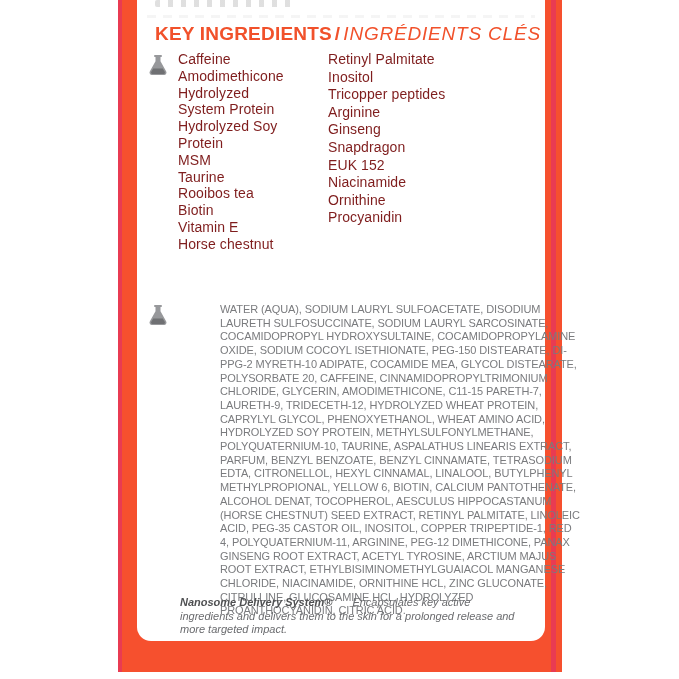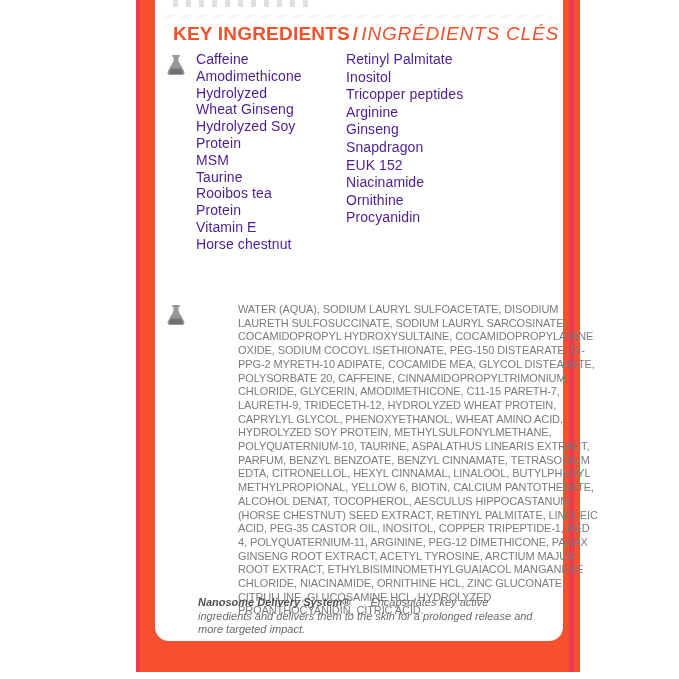--- a/index.html
+++ b/index.html
@@ -1,21 +1,21 @@
 <!DOCTYPE html>
 <html><head>
 <meta charset="utf-8">
 <style>
   * { margin:0; padding:0; box-sizing:border-box; }
   html,body { width:679px; height:679px; background:#ffffff; font-family:"Liberation Sans", sans-serif; }
 
   .page { position:relative; width:679px; height:679px; background:#ffffff; overflow:hidden; }
 
   
-  .label { position:absolute; left:136px; top:0; width:444px; height:672px; background:#F6502E; }
+  .label { position:absolute; left:118px; top:0; width:444px; height:672px; background:#F6502E; }
   .crimson-left  { position:absolute; left:0;    top:0; width:4px; height:100%; background:#E93B52; }
   .crimson-right { position:absolute; left:433px; top:0; width:5px; height:100%; background:#E93B52; }
 
   
   .panel { position:absolute; left:19px; top:0; width:408px; height:641px; background:#ffffff;
            border-radius:0 0 14px 14px; }
 
   
   .cutoff { position:absolute; left:18px; top:0; width:138px; height:7px; opacity:.45;
             background:repeating-linear-gradient(90deg,#b9b9b9 0 5px, transparent 5px 13px);
@@ -29,21 +29,21 @@
   .h2 { top:268px; }
   .h-bold { font-weight:700; }
   .h-sep  { font-weight:700; padding:0 3px; }
   .h-ital { font-style:italic; font-weight:400; letter-spacing:.8px; }
 
   .flask { position:absolute; width:24px; height:24px; }
   .flask-1 { left:9px;  top:53px; }
   .flask-2 { left:9px;  top:303px; }
   .flask svg { width:100%; height:100%; display:block; }
 
-  ul.keycol { position:absolute; top:51px; list-style:none; color:#4c1d95; font-size:14px; }
+  ul.keycol { position:absolute; top:51px; list-style:none; color:#7f1d1d; font-size:14px; }
   ul.keycol li { letter-spacing:.1px; }
   .col1 { left:41px;  width:114px; }
   .col1 li { line-height:16.8px; }
   .col2 { left:191px; width:210px; }
   .col2 li { line-height:17.6px; }
 
   .ing-text { position:absolute; left:39px; top:303px; width:363px;
               font-size:11px; line-height:13.7px; letter-spacing:-.1px;
               color:#7A7B7E; text-align:left;margin-left:44px; }
 
@@ -70,26 +70,26 @@
       <span class="flask flask-1">
         <svg viewBox="0 0 24 24" aria-hidden="true">
           <path fill="#97989B" d="M9 2h6a1 1 0 0 1 0 2h-.5v4.2l5.6 10.1A2.4 2.4 0 0 1 18 22H6a2.4 2.4 0 0 1-2.1-3.7L9.5 8.2V4H9a1 1 0 0 1 0-2z"></path>
           <path fill="#6F7073" d="M7.2 15.5h9.6l2 3.6c.4.8-.1 1.9-1 1.9H6.2c-.9 0-1.4-1.1-1-1.9z"></path>
         </svg>
       </span>
 
       <ul class="keycol col1">
         <li>Caffeine</li>
         <li>Amodimethicone</li>
-        <li>Hydrolyzed Wheat Ginseng</li>
+        <li>Hydrolyzed System Protein</li>
         <li>Hydrolyzed Soy Protein</li>
         <li>MSM</li>
         <li>Taurine</li>
         <li>Rooibos tea</li>
-        <li>Protein</li>
+        <li>Biotin</li>
         <li>Vitamin E</li>
         <li>Horse chestnut</li>
       </ul>
 
       <ul class="keycol col2">
         <li>Retinyl Palmitate</li>
         <li>Inositol</li>
         <li>Tricopper peptides</li>
         <li>Arginine</li>
         <li>Ginseng</li>

